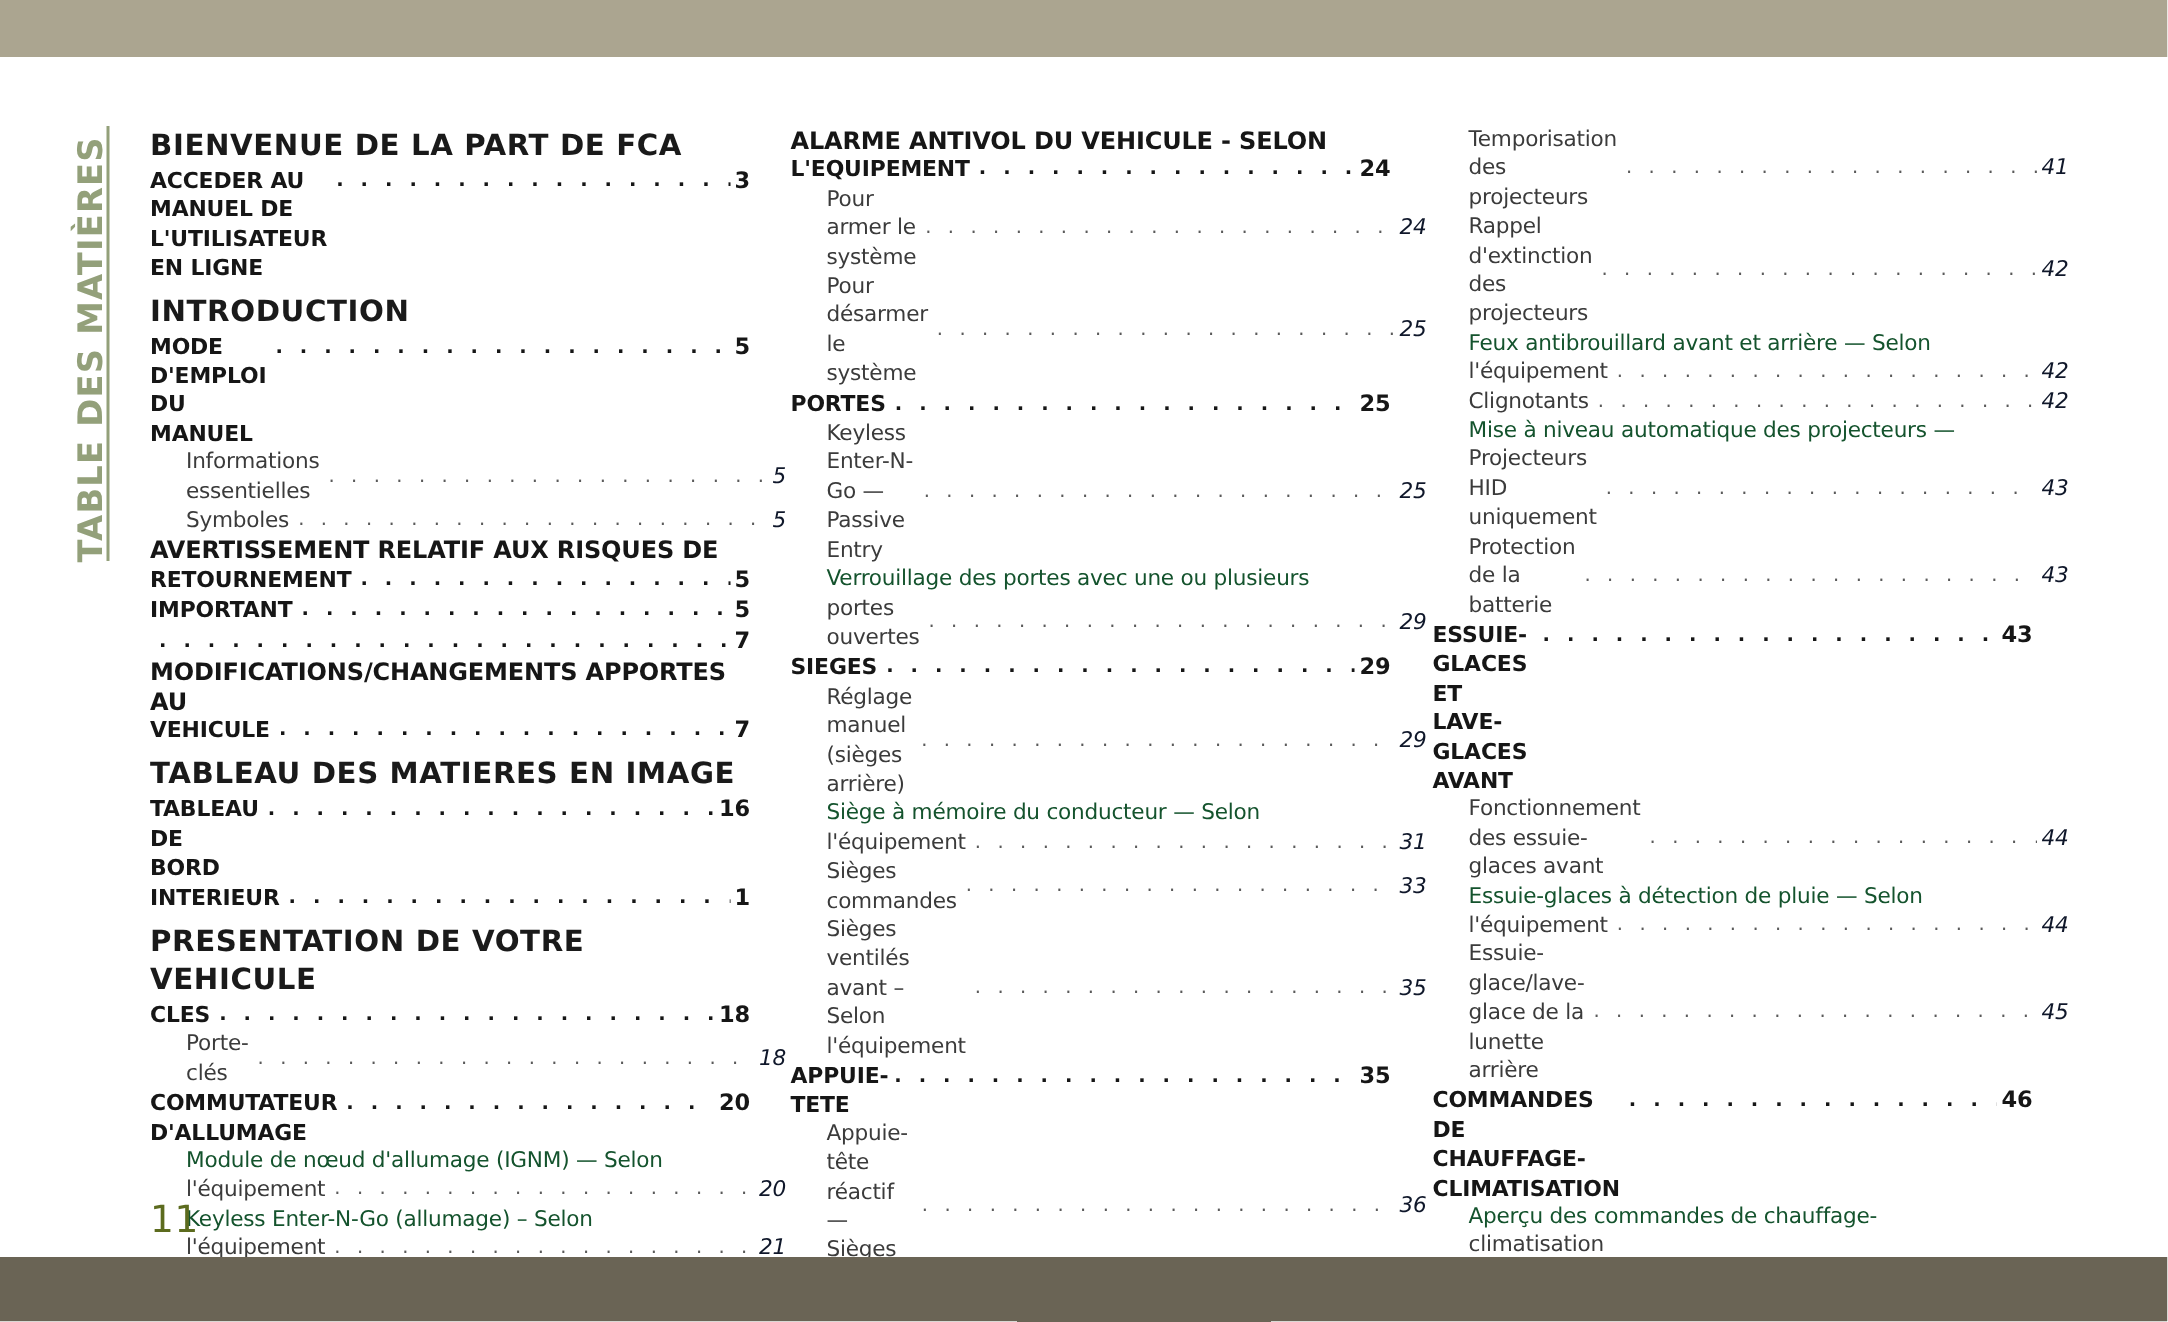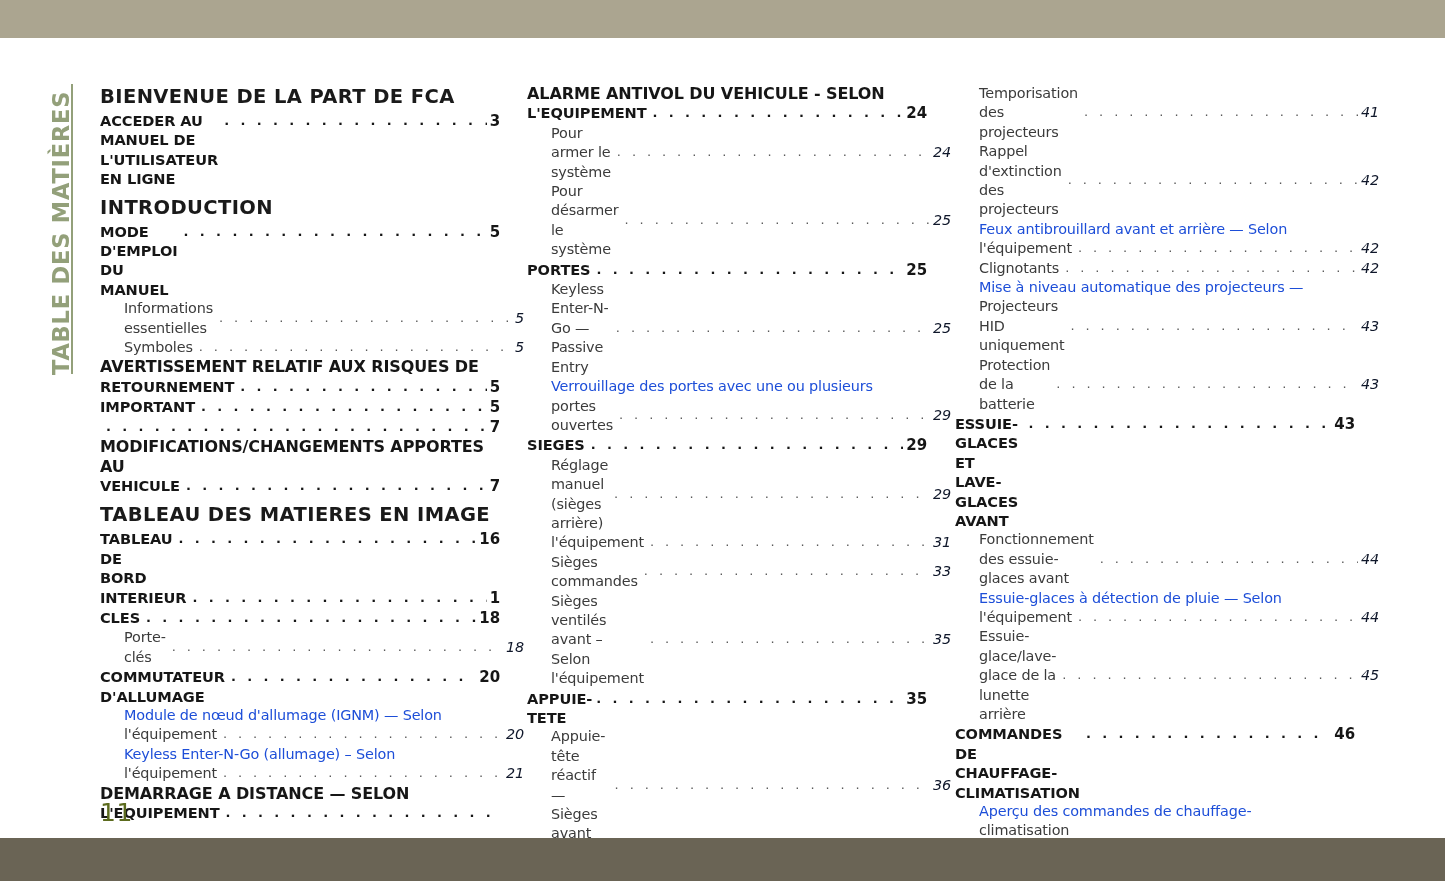--- a/index.html
+++ b/index.html
@@ -153,21 +153,21 @@
     letter-spacing: -0.15px;
     align-items: center;
   }
   .lvl2 .dots { color: #5a5a5a; font-size: 13px; }
   .lvl2 .pg { color: #0f172a; font-style: italic; }
 
   .lvl2-wrap {
     font-family: "DejaVu Sans", sans-serif;
     font-weight: normal;
     font-size: 14.4px;
-    color: #1d4ed8;
+    color: #14532d;
     padding-left: 24px;
     line-height: 19.4px;
     letter-spacing: -0.15px;
   }
 </style>
 </head>
 <body>
 
 <div class="bar-top"></div>
 
@@ -225,20 +225,21 @@
       <div class="entry lvl1">
         <span class="txt">TABLEAU DE BORD</span>
         <span class="dots">. . . . . . . . . . . . . . . . . . . . . . . . . . . . . . . . . . . . . . . . . . . . . . . . . . . . . . . . . . . . . . . . . . . . . . . . . . . . . . . . . . . . . . . . . . </span>
         <span class="pg">16</span>
       </div>
       <div class="entry lvl1">
         <span class="txt">INTERIEUR</span>
         <span class="dots">. . . . . . . . . . . . . . . . . . . . . . . . . . . . . . . . . . . . . . . . . . . . . . . . . . . . . . . . . . . . . . . . . . . . . . . . . . . . . . . . . . . . . . . . . . </span>
         <span class="pg">1</span>
       </div>
+      <div class="big-head">PRESENTATION DE VOTRE VEHICULE</div>
       <div class="entry lvl1">
         <span class="txt">CLES</span>
         <span class="dots">. . . . . . . . . . . . . . . . . . . . . . . . . . . . . . . . . . . . . . . . . . . . . . . . . . . . . . . . . . . . . . . . . . . . . . . . . . . . . . . . . . . . . . . . . . </span>
         <span class="pg">18</span>
       </div>
       <div class="entry lvl2">
         <span class="txt">Porte-clés</span>
         <span class="dots">. . . . . . . . . . . . . . . . . . . . . . . . . . . . . . . . . . . . . . . . . . . . . . . . . . . . . . . . . . . . . . . . . . . . . . . . . . . . . . . . . . . . . . . . . . </span>
         <span class="pg">18</span>
       </div>
@@ -301,20 +302,21 @@
       <div class="entry lvl1">
         <span class="txt">SIEGES</span>
         <span class="dots">. . . . . . . . . . . . . . . . . . . . . . . . . . . . . . . . . . . . . . . . . . . . . . . . . . . . . . . . . . . . . . . . . . . . . . . . . . . . . . . . . . . . . . . . . . </span>
         <span class="pg">29</span>
       </div>
       <div class="entry lvl2">
         <span class="txt">Réglage manuel (sièges arrière)</span>
         <span class="dots">. . . . . . . . . . . . . . . . . . . . . . . . . . . . . . . . . . . . . . . . . . . . . . . . . . . . . . . . . . . . . . . . . . . . . . . . . . . . . . . . . . . . . . . . . . </span>
         <span class="pg">29</span>
       </div>
+      <div class="lvl2-wrap">Siège à mémoire du conducteur — Selon</div>
       <div class="entry lvl2">
         <span class="txt">l'équipement</span>
         <span class="dots">. . . . . . . . . . . . . . . . . . . . . . . . . . . . . . . . . . . . . . . . . . . . . . . . . . . . . . . . . . . . . . . . . . . . . . . . . . . . . . . . . . . . . . . . . . </span>
         <span class="pg">31</span>
       </div>
       <div class="entry lvl2">
         <span class="txt">Sièges commandes</span>
         <span class="dots">. . . . . . . . . . . . . . . . . . . . . . . . . . . . . . . . . . . . . . . . . . . . . . . . . . . . . . . . . . . . . . . . . . . . . . . . . . . . . . . . . . . . . . . . . . </span>
         <span class="pg">33</span>
       </div>

